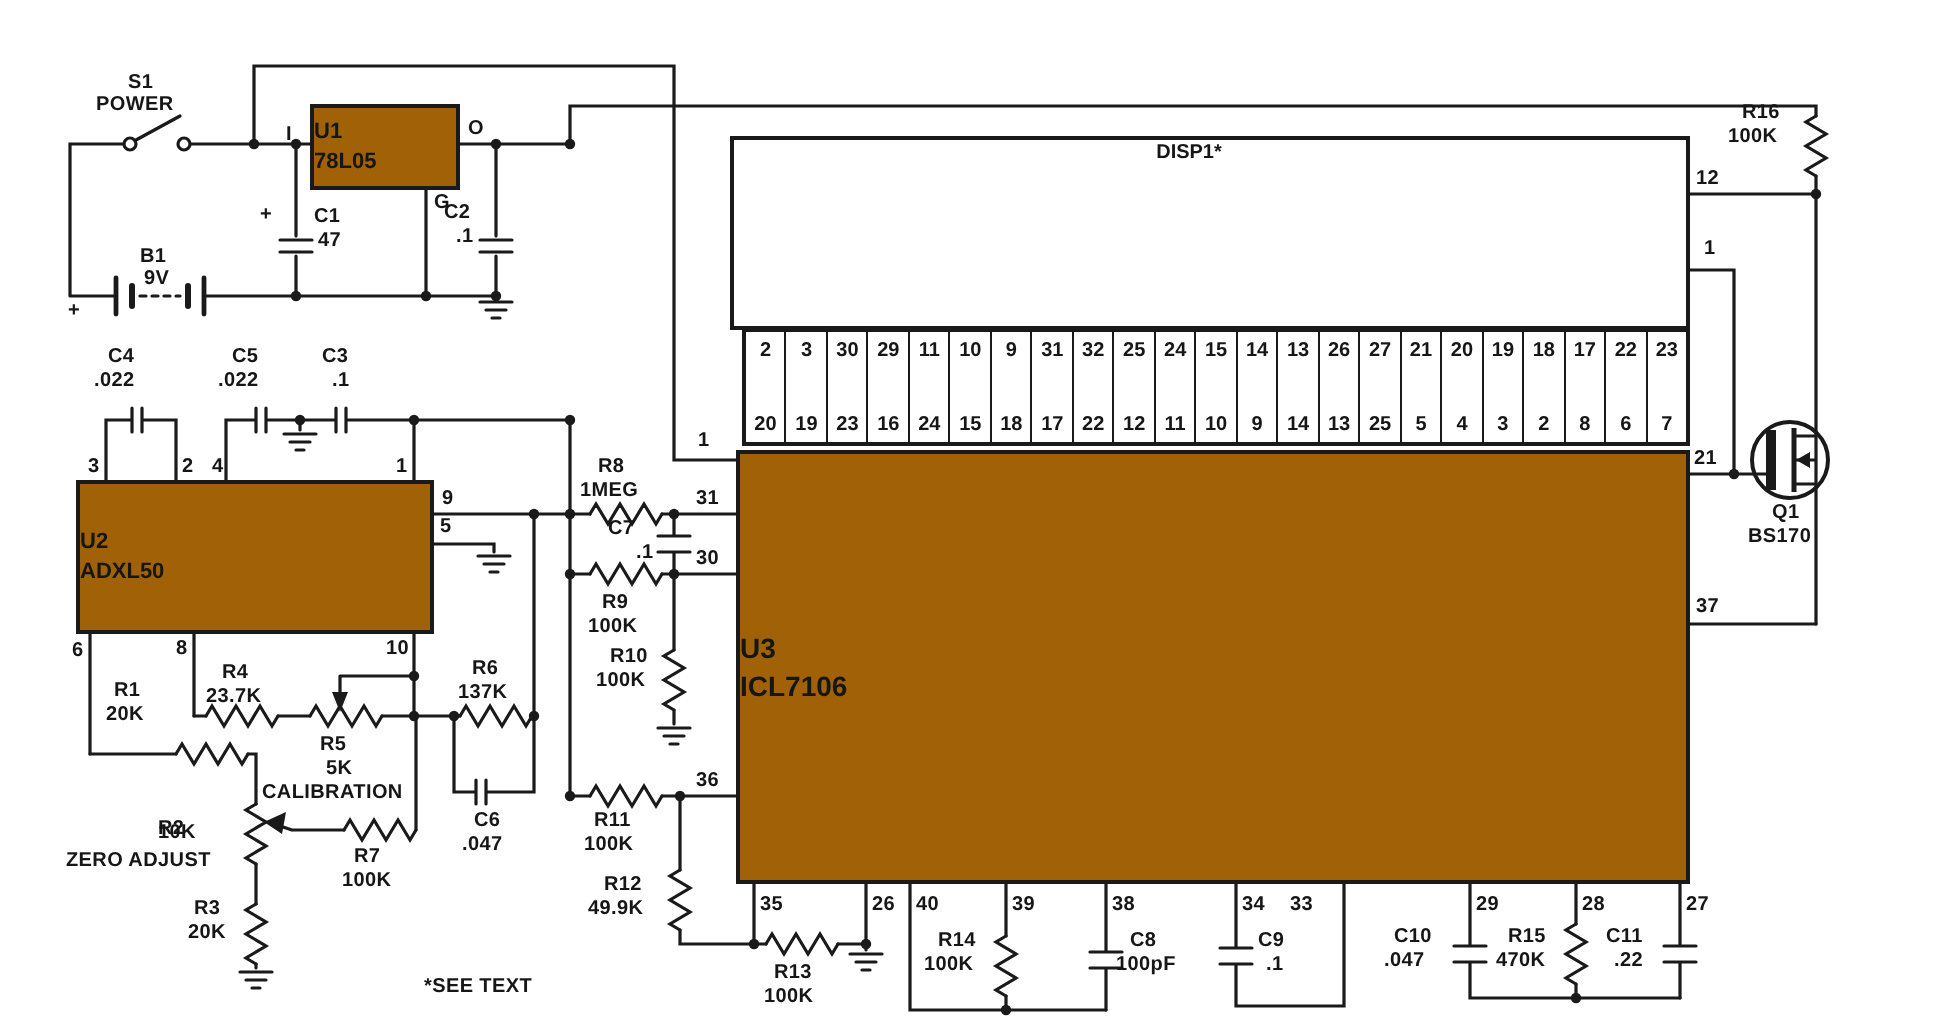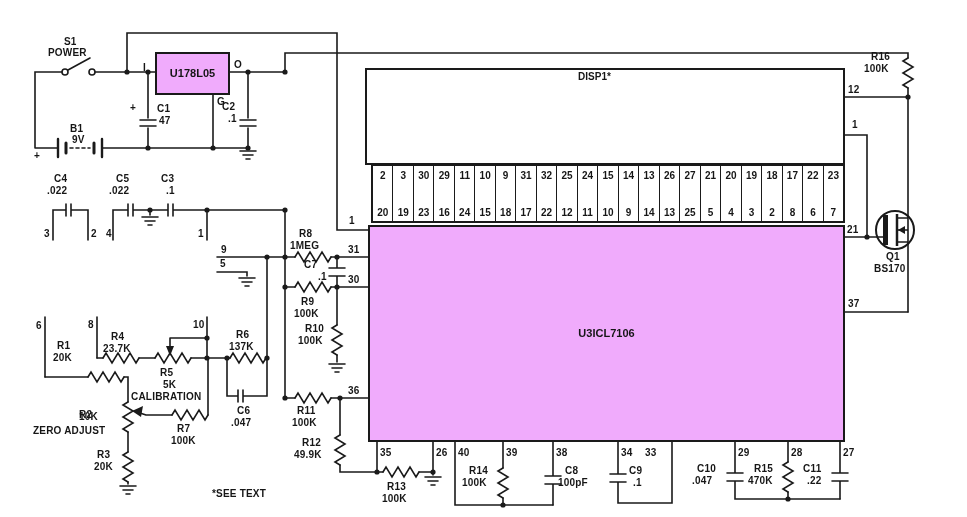--- a/index.html
+++ b/index.html
@@ -1,23 +1,23 @@
 <!DOCTYPE html>
 <html><head>
 <meta charset="utf-8">
 <style>
   html,body{margin:0;padding:0;background:#f4f4f2}
   #stage{position:relative;width:967px;height:517px;background:#ffffff;overflow:hidden;
          font-family:"Liberation Sans",sans-serif}
   #wires{position:absolute;left:0;top:0;z-index:1}
   .lbl{position:absolute;z-index:3;white-space:nowrap;font:700 10px/1.1 "Liberation Sans",sans-serif;
        color:#161616;letter-spacing:.2px}
-  .big{font-size:11px}
-  .box{position:absolute;z-index:2;border:2px solid #1a1a1a;background:#f0abfc;box-sizing:border-box;
-       display:flex;flex-direction:row;align-items:center;justify-content:center;
+  .big{font-size:14px}
+  .box{position:absolute;z-index:2;border:2px solid #1a1a1a;background:#a16207;box-sizing:border-box;
+       display:flex;flex-direction:column;justify-content:center;
        font:700 11px/1.3 "Liberation Sans",sans-serif;color:#161616}
   #dispbox{position:absolute;z-index:2;left:365px;top:68px;width:480px;height:97px;
        border:2px solid #1a1a1a;background:#fff;box-sizing:border-box}
   #disptitle{position:absolute;z-index:3;left:365px;top:71px;width:459px;text-align:center;
        font:700 10px "Liberation Sans",sans-serif;color:#161616}
   #pinblock{position:absolute;z-index:2;left:371px;top:165px;width:474px;height:58px;
        border:2px solid #1a1a1a;border-top-width:1px;display:flex;background:#fff;box-sizing:border-box}
   .pc{flex:1;border-right:1px solid #1a1a1a;display:flex;flex-direction:column;
       justify-content:space-between;align-items:center;padding:4px 0 3px;
       font:700 10px "Liberation Sans",sans-serif;color:#161616;min-width:0}
@@ -189,20 +189,24 @@
   </g>
 </svg>
 
 <div id="dispbox"></div>
 <div id="disptitle">DISP1*</div>
 <div class="lbl ghost" style="left:530px;top:110px">18.88</div>
 
 <div class="box" style="left:155px;top:52px;width:75px;height:43px">
   <span>U1</span>
   <span>78L05</span>
+</div>
+<div class="box" style="left:38px;top:240px;width:179px;height:77px">
+  <span>U2</span>
+  <span>ADXL50</span>
 </div>
 <div class="box" style="left:368px;top:225px;width:477px;height:217px">
   <span class="big">U3</span>
   <span class="big">ICL7106</span>
 </div>
 
 <div id="pinblock">
   <div class="pc">
         <span>2</span>
         <span>20</span>

